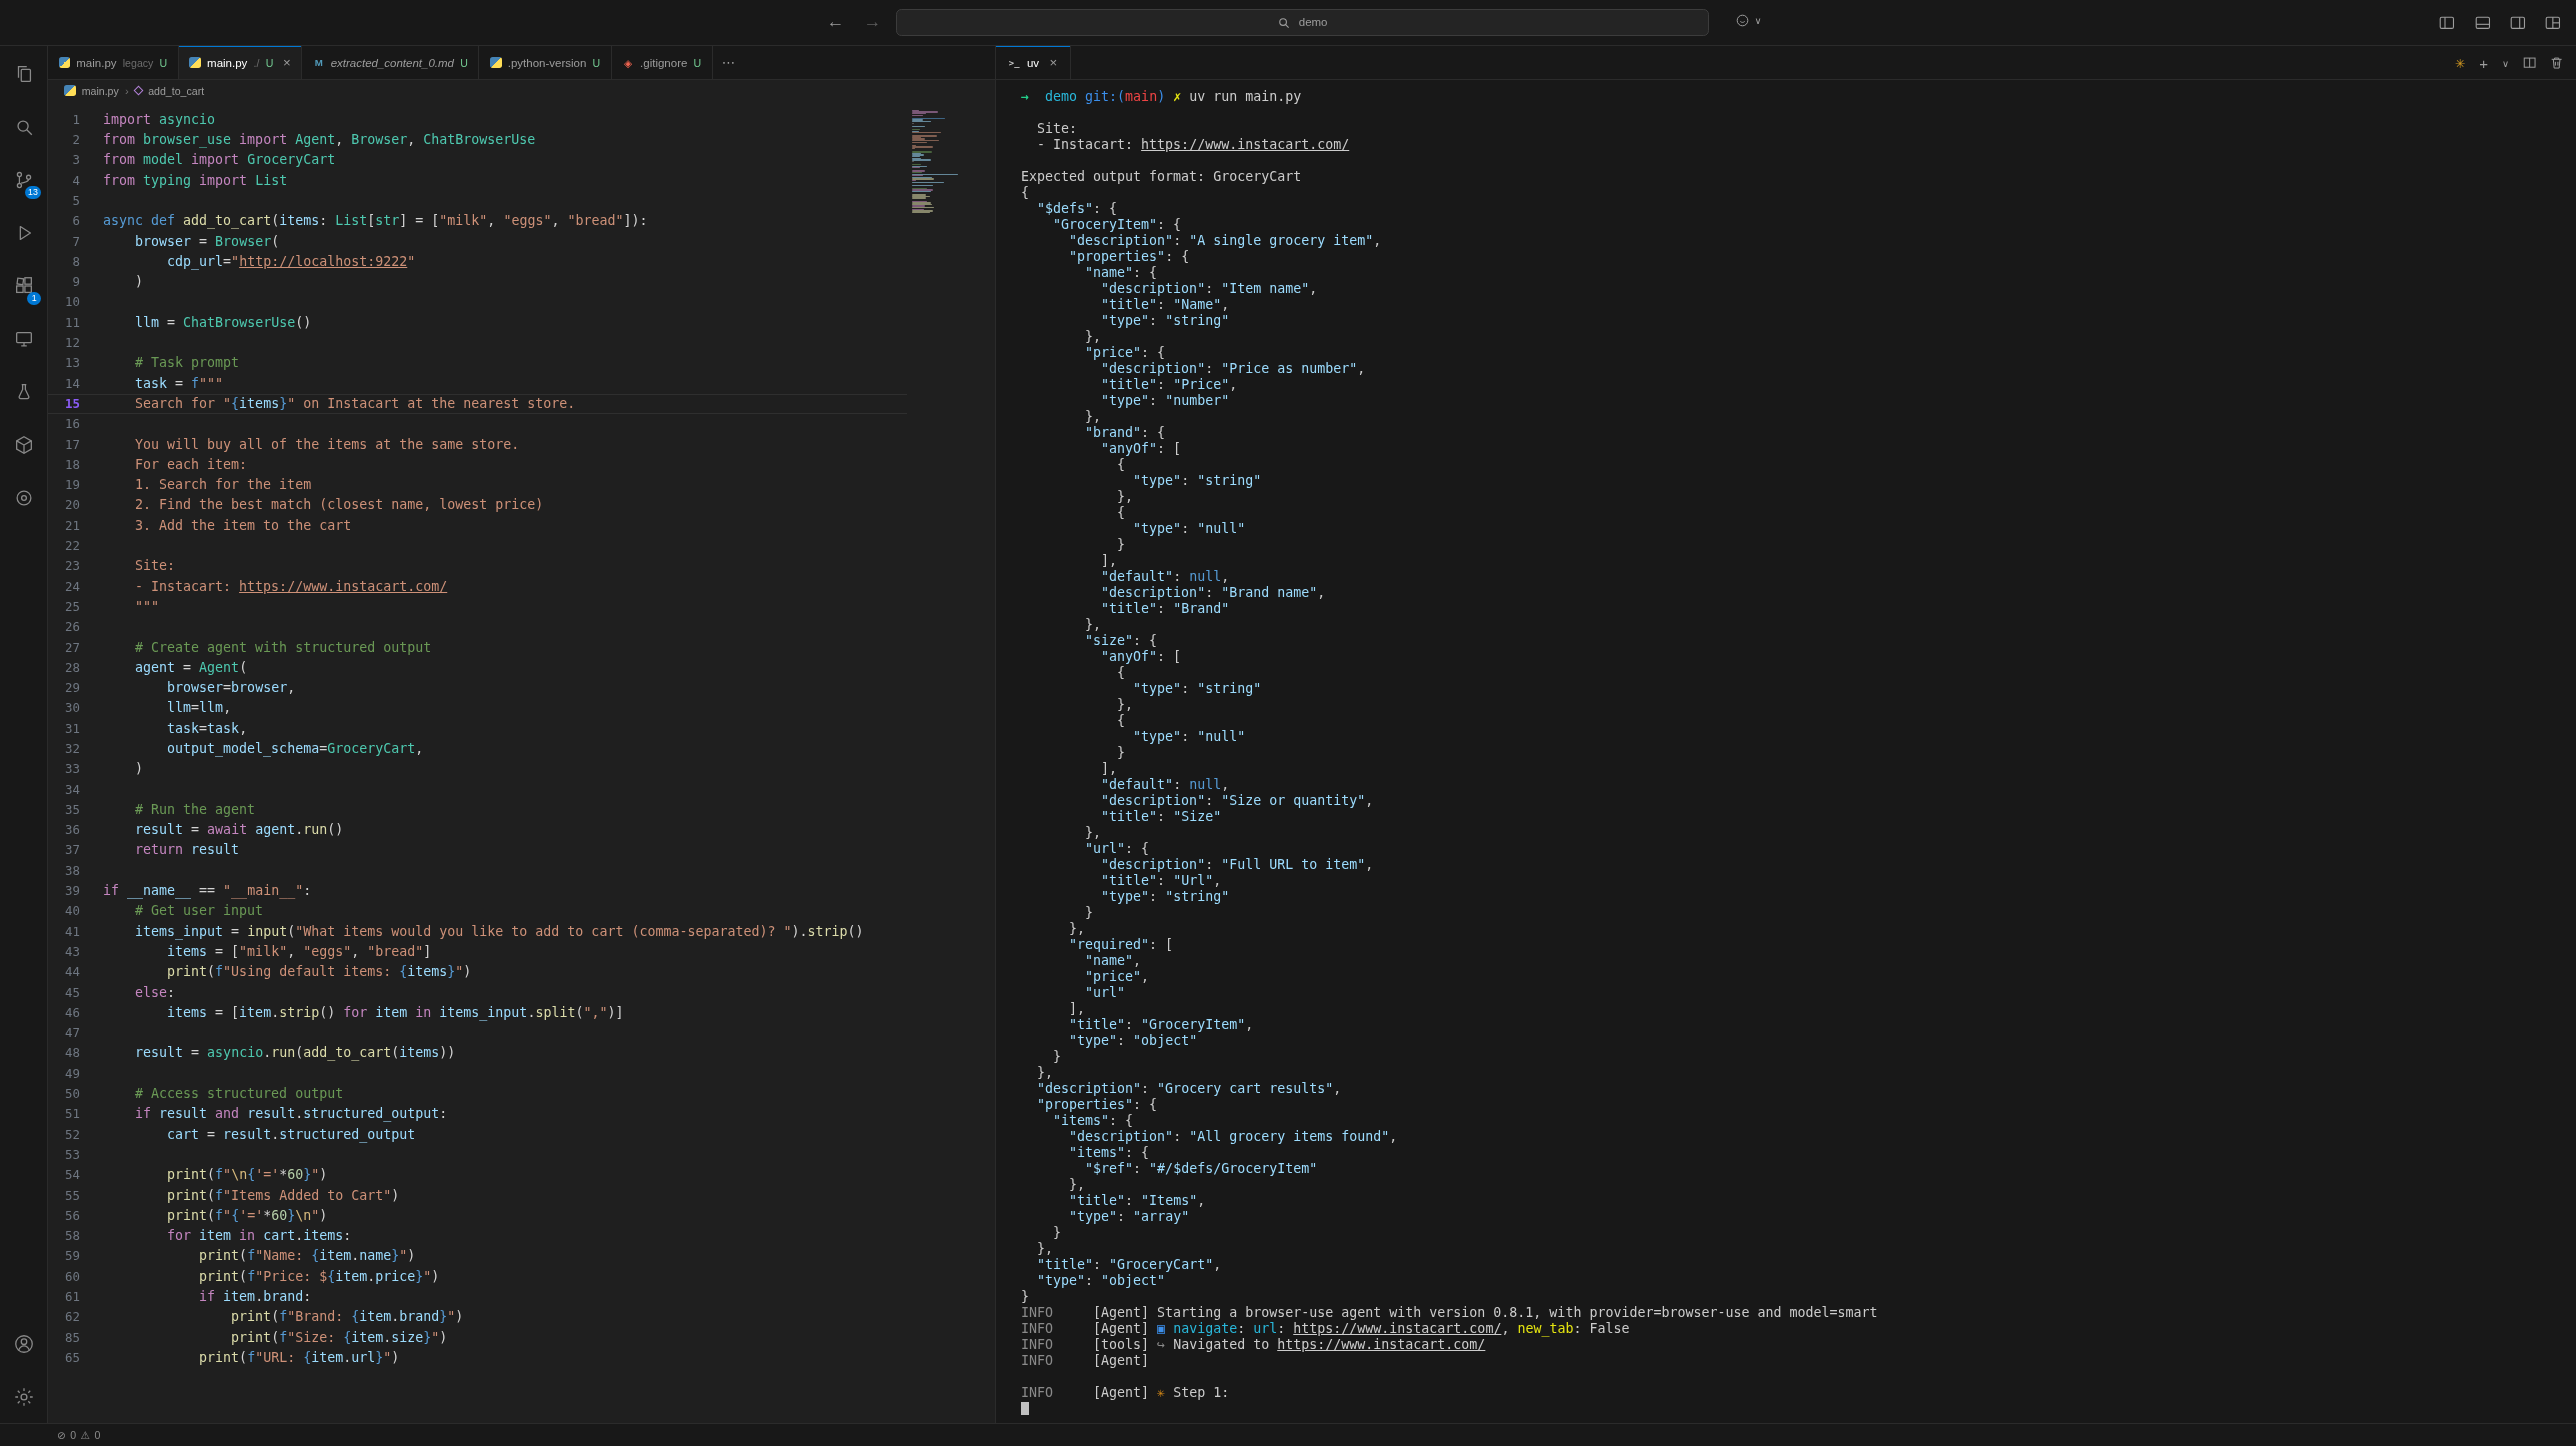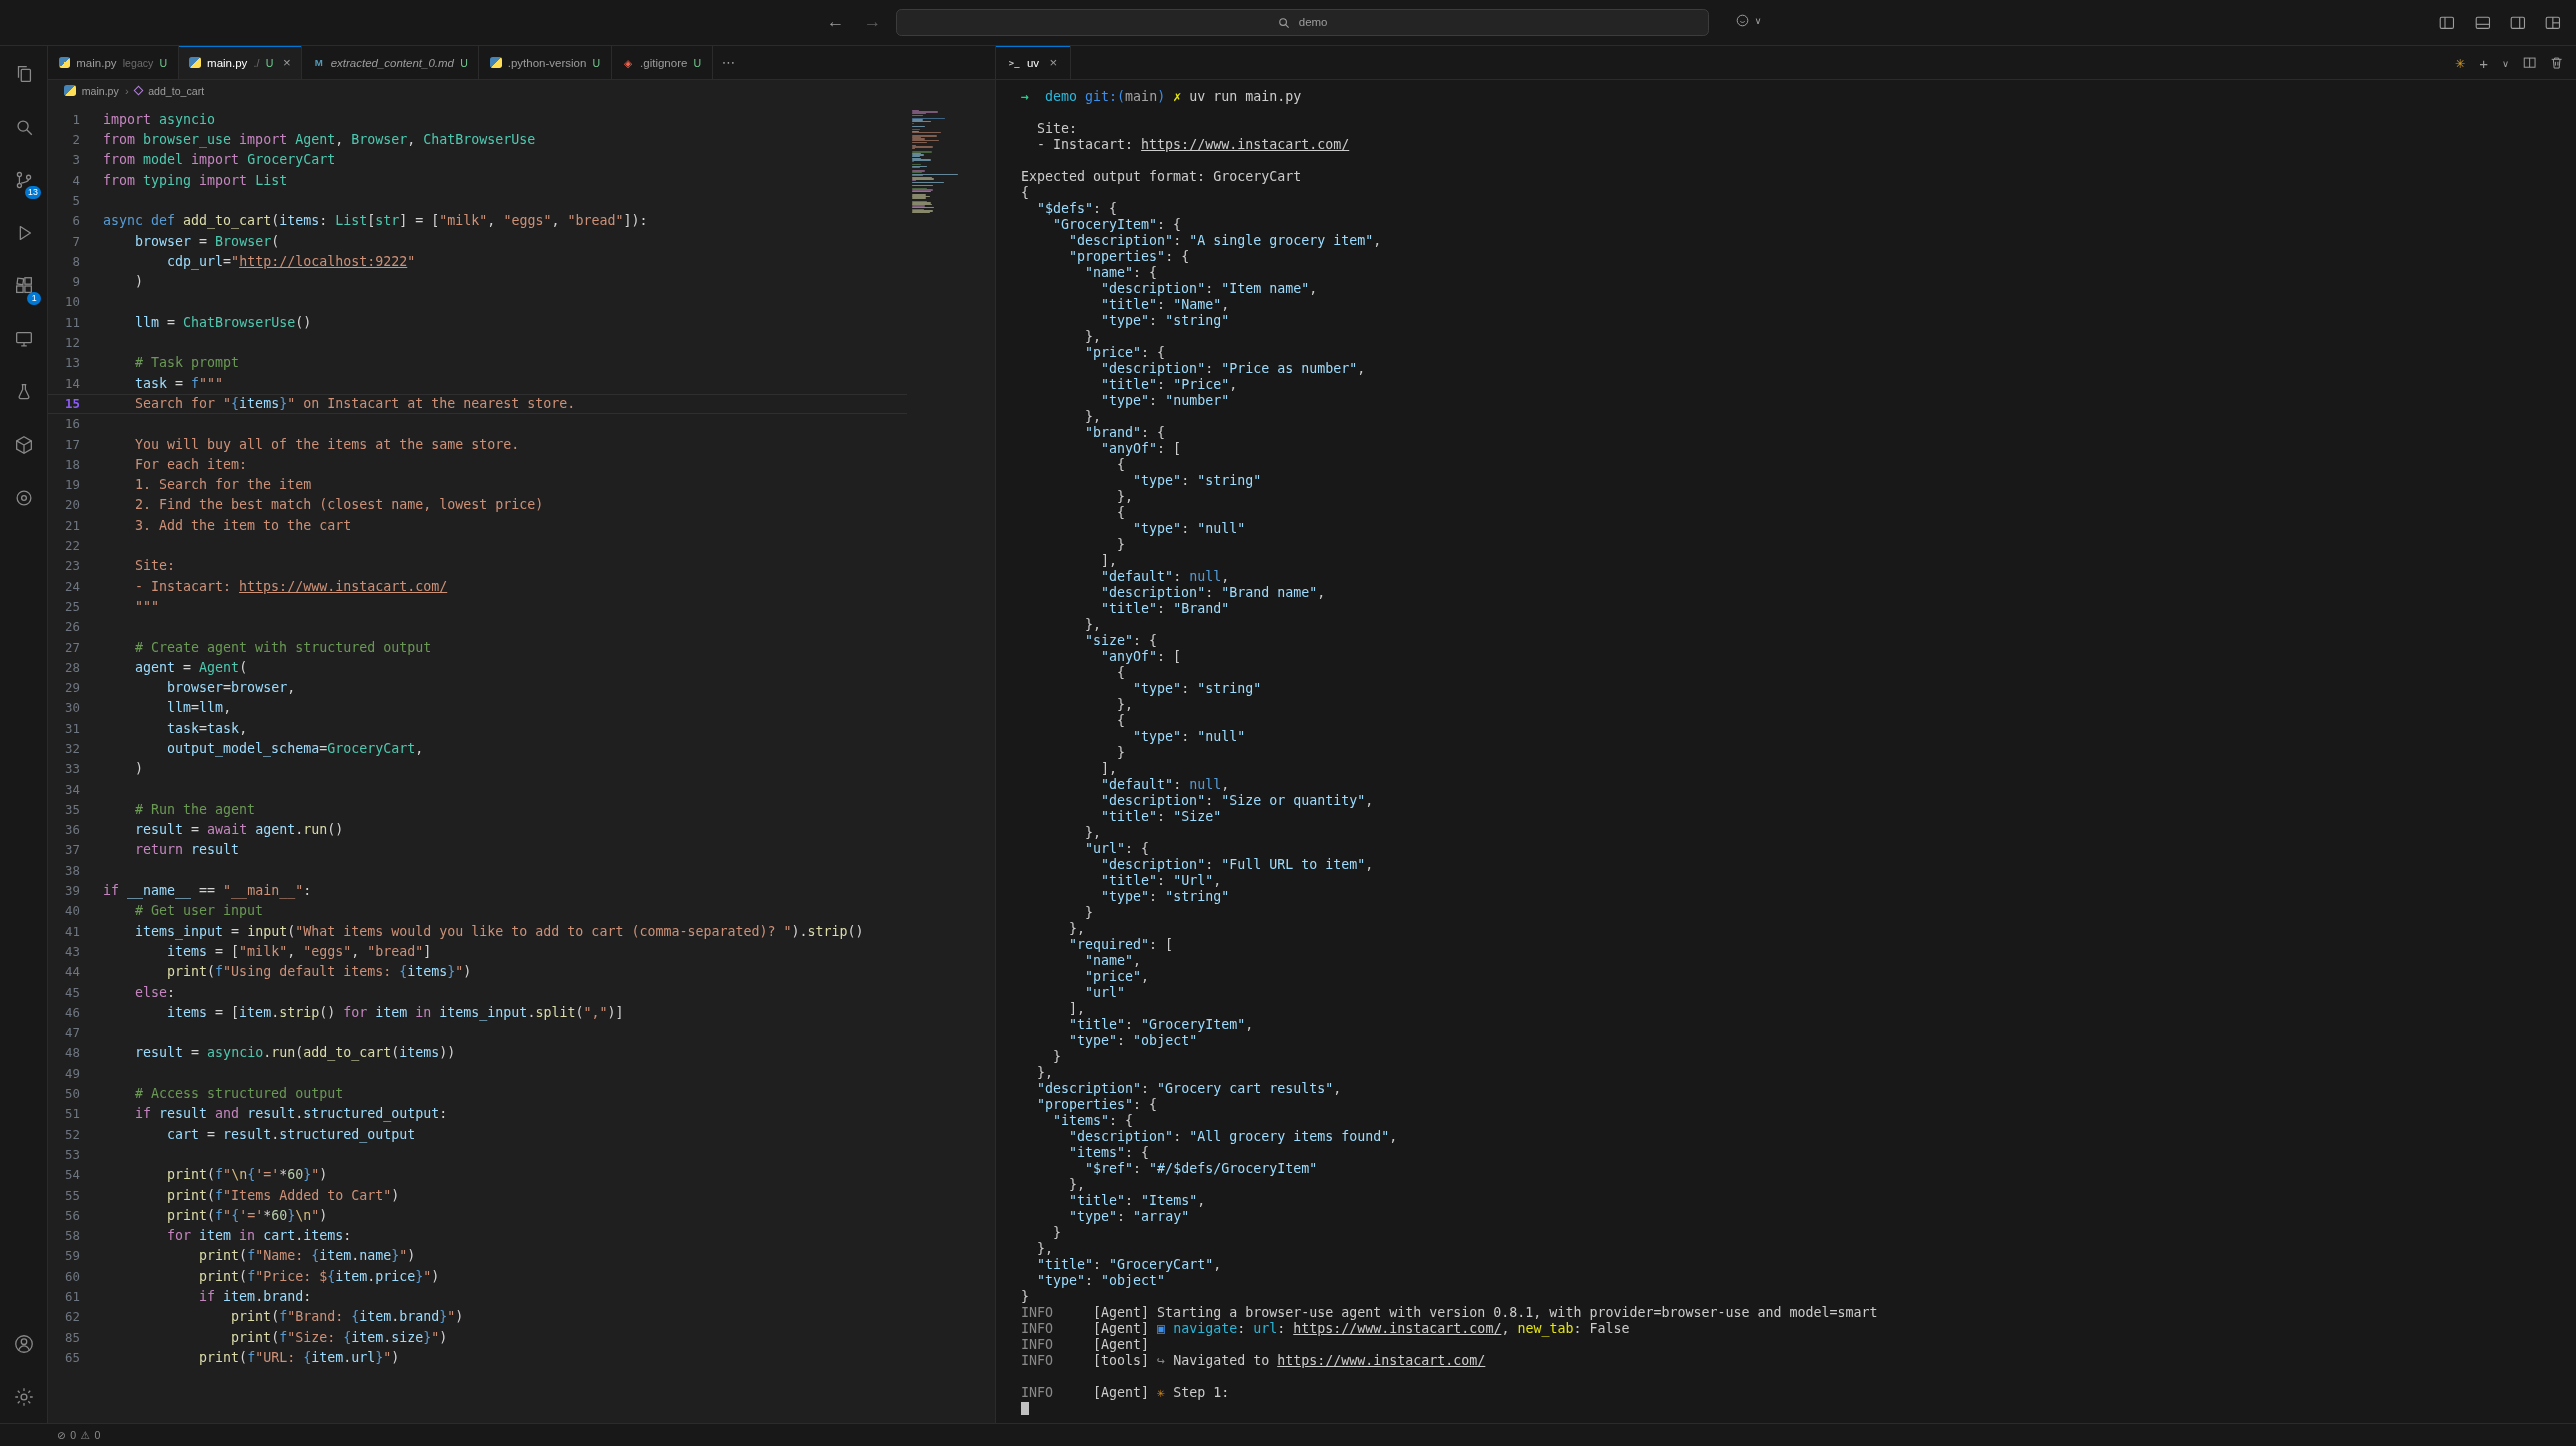--- a/index.html
+++ b/index.html
@@ -95,21 +95,21 @@
   .term-actions { position:absolute; right:12.4px; top:0; height:34px; display:flex; align-items:center; gap:14px; color:#9d9d9d; }
   .term-actions > span { cursor:pointer; font-size:12.4px; }
   .ta-sparkle { color:#d29922; }
 
   .term-body { flex:1; padding:8.8px 0 0 25px; font-family:"DejaVu Sans Mono","Liberation Mono",monospace; font-size:13.3px; line-height:16px; overflow:hidden; }
   .term-line { height:16px; white-space:pre; }
 
   .t-ar { color:#23d18b; font-weight:bold; }
   .t-dir { color:#29b8db; }
   .t-gitb { color:#3b8eea; }
-  .t-gbr { color:#a3a3a3;margin-top:40px; }
+  .t-gbr { color:#ef4444;margin-top:40px; }
   .t-gx { color:#e5e510; }
   .t-dim { color:#8a8a8a; }
   .t-cy { color:#29b8db; }
   .t-yl { color:#e5e510; }
   .t-lnk { color:#cccccc; text-decoration:underline; cursor:pointer; }
   .t-ic { color:#3b8eea; }
   .t-ic2 { color:#8a8a8a; }
   .t-br2 { color:#d18616; }
   .t-key { color:#9cdcfe; }
   .t-str { color:#9cdcfe; }
@@ -702,22 +702,22 @@
       <div class="term-line"><span>      },</span></div>
       <div class="term-line"><span>      </span><span class="t-key">"title"</span><span>: </span><span class="t-str">"Items"</span><span>,</span></div>
       <div class="term-line"><span>      </span><span class="t-key">"type"</span><span>: </span><span class="t-str">"array"</span></div>
       <div class="term-line"><span>    }</span></div>
       <div class="term-line"><span>  },</span></div>
       <div class="term-line"><span>  </span><span class="t-key">"title"</span><span>: </span><span class="t-str">"GroceryCart"</span><span>,</span></div>
       <div class="term-line"><span>  </span><span class="t-key">"type"</span><span>: </span><span class="t-str">"object"</span></div>
       <div class="term-line"><span>}</span></div>
       <div class="term-line"><span class="t-dim">INFO</span><span class="t-t">     [Agent] Starting a browser-use agent with version 0.8.1, with provider=browser-use and model=smart</span></div>
       <div class="term-line"><span class="t-dim">INFO</span><span class="t-t">     [Agent] </span><span class="t-ic">▣</span><span class="t-t"> </span><span class="t-cy">navigate</span><span class="t-t">: </span><span class="t-cy">url</span><span class="t-t">: </span><span class="t-lnk">https://www.instacart.com/</span><span class="t-t">, </span><span class="t-yl">new_tab</span><span class="t-t">: False</span></div>
+      <div class="term-line"><span class="t-dim">INFO</span><span class="t-t">     [tools] </span><span class="t-ic2">↪</span><span class="t-t"> Navigated to </span><span class="t-lnk">https://www.instacart.com/</span></div>
       <div class="term-line"><span class="t-dim">INFO</span><span class="t-t">     [Agent]</span></div>
-      <div class="term-line"><span class="t-dim">INFO</span><span class="t-t">     [tools] </span><span class="t-ic2">↪</span><span class="t-t"> Navigated to </span><span class="t-lnk">https://www.instacart.com/</span></div>
       <div class="term-line"> </div>
       <div class="term-line"><span class="t-dim">INFO</span><span class="t-t">     [Agent] </span><span class="t-br2">✳</span><span class="t-t"> Step 1:</span></div>
       <div class="term-line"><span class="cursor-block"></span></div>
     </div>
 </div>
 
 <div class="statusbar">
   <div class="sb-item">
     <span>⊘</span>
     <span>0</span>

